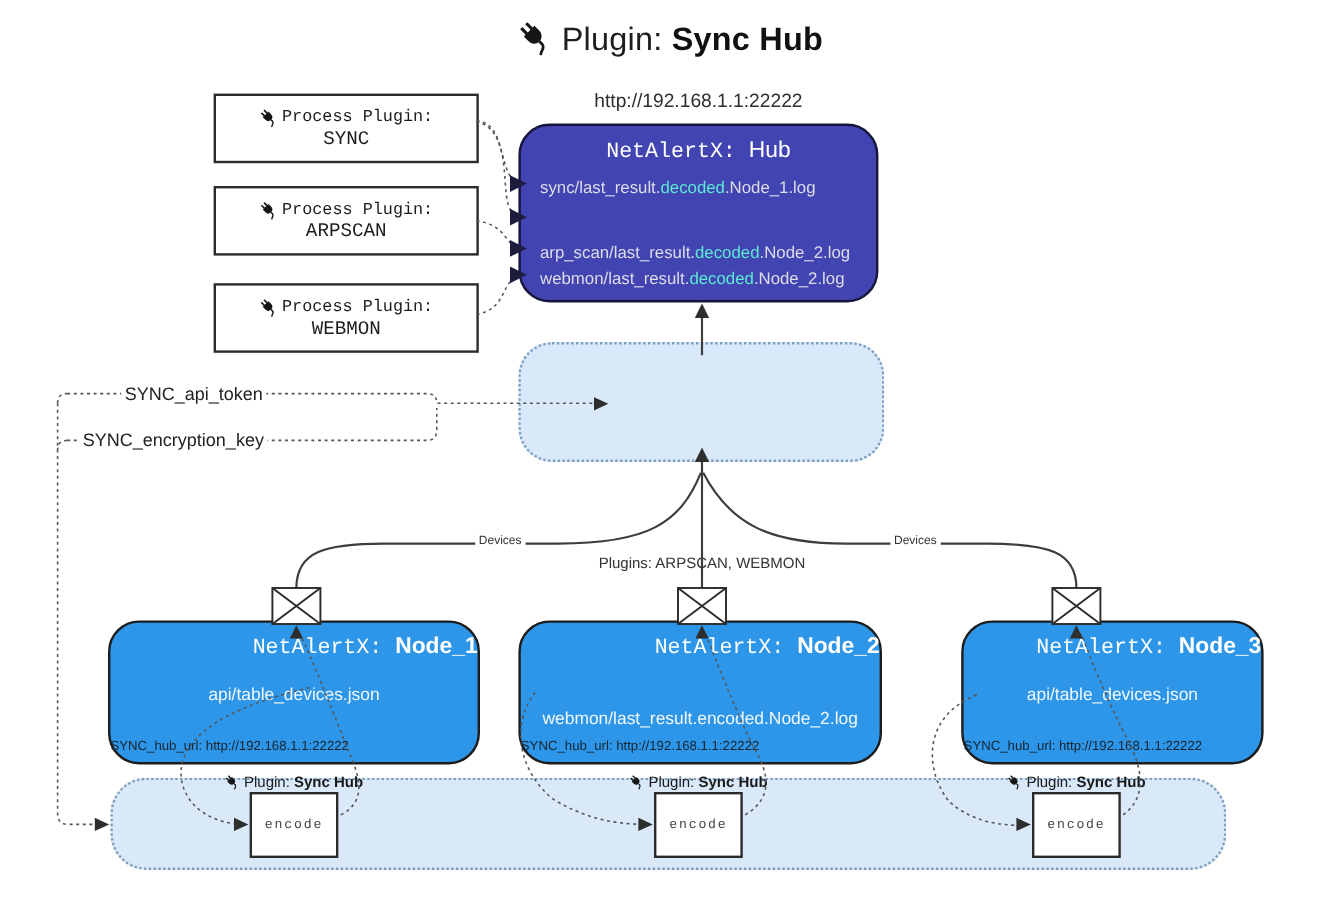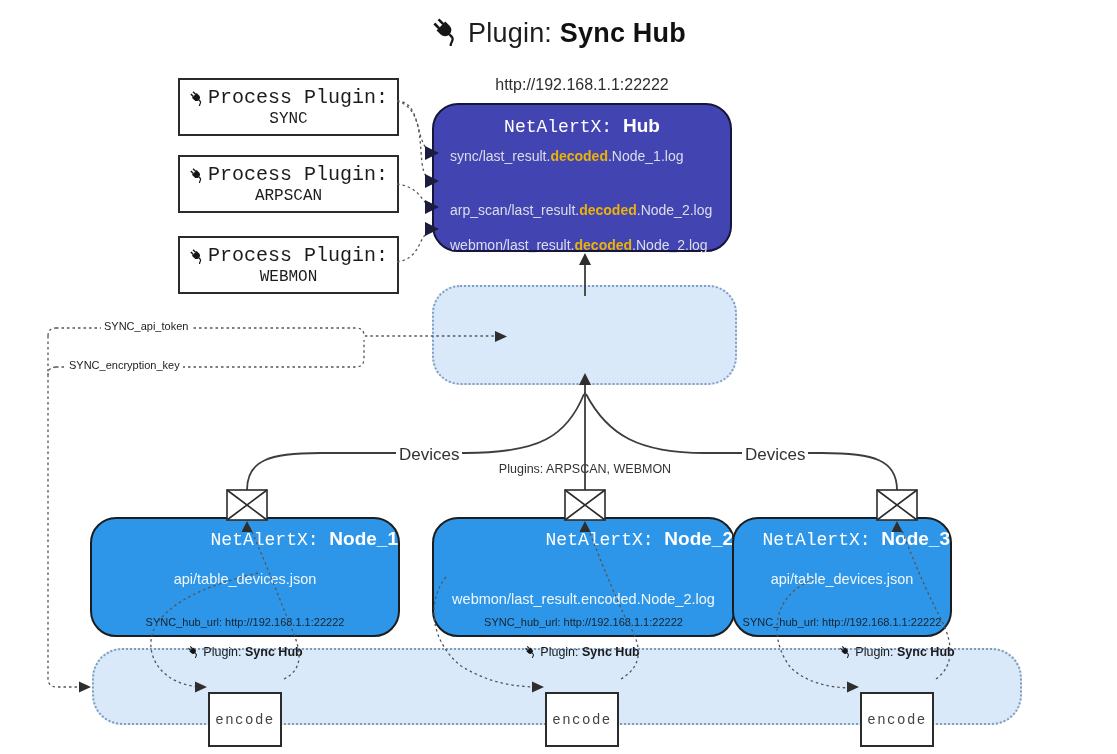--- a/index.html
+++ b/index.html
@@ -15,64 +15,64 @@
   
   .title{position:absolute;top:16px;left:0;width:100%;text-align:center;
     font-size:27px;color:#1d1d1d;letter-spacing:.2px;}
   .title .plug{vertical-align:-4px;margin-right:7px;}
   .title b{font-weight:700;color:#111;}
 
   
   .pbox{position:absolute;left:178px;width:217px;height:54px;background:#fff;
     border:2px solid #2b2b2b;display:flex;flex-direction:column;align-items:center;
     justify-content:center;gap:1px;}
-  .pbox .l1{font-family:"Liberation Mono", monospace;font-size:20px;color:#1c1c1c;
+  .pbox .l1{font-family:"Liberation Mono", monospace;font-size:14px;color:#1c1c1c;
     display:flex;align-items:center;gap:3px;}
   .pbox .l2{font-family:"Liberation Mono", monospace;font-size:16px;color:#1c1c1c;}
 
   
   .huburl{position:absolute;left:432px;top:76px;width:300px;text-align:center;
     font-size:16px;color:#2e2e2e;}
   .hub{position:absolute;left:432px;top:103px;width:300px;height:149px;
     background:#4244b2;border:2px solid #16163c;border-radius:26px;box-sizing:border-box;}
   .hub .htitle{position:absolute;top:10px;left:0;width:100%;text-align:center;color:#fff;}
   .hub .htitle .mono{font-family:"Liberation Mono", monospace;font-size:18px;}
-  .hub .htitle b{font-size:19px;font-weight:700;}
+  .hub .htitle b{font-size:19px;font-weight:400;}
   .hubline{position:absolute;left:16px;width:276px;font-size:14px;color:#dddde9;white-space:nowrap;}
-  .hubline b{font-weight:700;color:#eab308;}
+  .hubline b{font-weight:400;color:#5eead4;}
 
   
   .dwrap{position:absolute;left:432px;top:285px;width:305px;height:100px;
     background:#d9e9fa;border:2px dotted #7d9ec2;border-radius:28px;box-sizing:border-box;}
   .dbox{position:absolute;left:508px;top:295px;width:160px;height:80px;background:#fff;
     border:2px solid #2b2b2b;box-sizing:border-box;display:flex;align-items:center;
     justify-content:center;font-family:"Liberation Mono", monospace;font-size:16px;color:#222;}
 
   
-  .flabel{position:absolute;background:#fff;padding:0 3px;font-size:11px;color:#222;white-space:nowrap;}
-  .elabel{position:absolute;font-size:17px;color:#333;white-space:nowrap;background:#fff;padding:0 3px;}
+  .flabel{position:absolute;background:#fff;padding:0 3px;font-size:15px;color:#222;white-space:nowrap;}
+  .elabel{position:absolute;font-size:10px;color:#333;white-space:nowrap;background:#fff;padding:0 3px;}
   .clabel{position:absolute;left:432px;width:306px;text-align:center;font-size:12.5px;color:#333;}
 
   
   .node{position:absolute;top:517px;height:120px;background:#2e96e8;
     border:2px solid #1d1d1d;border-radius:26px;box-sizing:border-box;}
   .node .ntitle{position:absolute;top:9px;left:0;width:100%;text-align:right;color:#fff;white-space:nowrap;}
   .node .ntitle .mono{font-family:"Liberation Mono", monospace;font-size:18px;}
   .node .ntitle b{font-size:19px;font-weight:700;}
   .node .nline{position:absolute;left:0;width:100%;text-align:center;font-size:14.5px;
     color:rgba(255,255,255,0.93);white-space:nowrap;}
-  .node .nurl{position:absolute;bottom:7px;left:0;width:100%;text-align:center;
+  .node .nurl{position:absolute;bottom:7px;left:0;width:100%;
     font-size:11px;color:#14242f;}
 
   
   .band{position:absolute;left:92px;top:648px;width:930px;height:77px;background:#d9e9fa;
     border:2px dotted #7f9db8;border-radius:30px;box-sizing:border-box;}
   .encode{position:absolute;top:660px;width:74px;height:55px;background:#fff;
     border:2px solid #2b2b2b;box-sizing:border-box;display:flex;align-items:center;justify-content:center;
-    font-family:"Liberation Mono", monospace;font-size:14px;letter-spacing:1.5px;color:#444;margin-top:32px;}
+    font-family:"Liberation Mono", monospace;font-size:11px;letter-spacing:1.5px;color:#444;}
   .bandlabel{position:absolute;top:645px;width:180px;text-align:center;font-size:12.5px;color:#1a1a1a;white-space:nowrap;}
   .bandlabel b{font-weight:700;}
   .bandlabel .plug{vertical-align:-2px;margin-right:3px;}
 
   .plug{display:inline-block;color:#161616;}
 </style>
 </head>
 <body>
 
 <div class="canvas">
@@ -125,38 +125,38 @@
           <span>Process Plugin:</span>
         </div>
       <div class="l2">WEBMON</div>
     </div>
 
     <div class="huburl">http://192.168.1.1:22222</div>
     <div class="hub">
       <div class="htitle"><span class="mono">NetAlertX: </span><b>Hub</b></div>
       <div class="hubline" style="top:43px"><span>sync/last_result.</span><b>decoded</b><span>.Node_1.log</span></div>
       <div class="hubline" style="top:97px"><span>arp_scan/last_result.</span><b>decoded</b><span>.Node_2.log</span></div>
-      <div class="hubline" style="top:132px"><span>webmon/last_result.</span><b>decoded</b><span>.Node_2.log</span></div>
+      <div class="hubline" style="top:119px"><span>webmon/last_result.</span><b>decoded</b><span>.Node_2.log</span></div>
     </div>
 
     <div class="dwrap"></div>
 
     <div class="clabel" style="top:462px">Plugins: ARPSCAN, WEBMON</div>
 
     <div class="node" style="left:90px;width:310px">
       <div class="ntitle"><span class="mono">NetAlertX: </span><b>Node_1</b></div>
       <div class="nline" style="top:52px">api/table_devices.json</div>
       <div class="nurl">SYNC_hub_url: http://192.168.1.1:22222</div>
     </div>
     <div class="node" style="left:432px;width:303px">
       <div class="ntitle"><span class="mono">NetAlertX: </span><b>Node_2</b></div>
       <div class="nline" style="top:72px">webmon/last_result.encoded.Node_2.log</div>
       <div class="nurl">SYNC_hub_url: http://192.168.1.1:22222</div>
     </div>
-    <div class="node" style="left:732px;width:220px">
+    <div class="node" style="left:801px;width:252px">
       <div class="ntitle"><span class="mono">NetAlertX: </span><b>Node_3</b></div>
       <div class="nline" style="top:52px">api/table_devices.json</div>
       <div class="nurl">SYNC_hub_url: http://192.168.1.1:22222</div>
     </div>
 
     <div class="band"></div>
     <div class="bandlabel" style="left:155px">
       <svg class="plug" width="13" height="13" viewBox="0 0 24 24">
           <use href="#plugsym"></use>
         </svg><span>Plugin: </span><b>Sync Hub</b>

